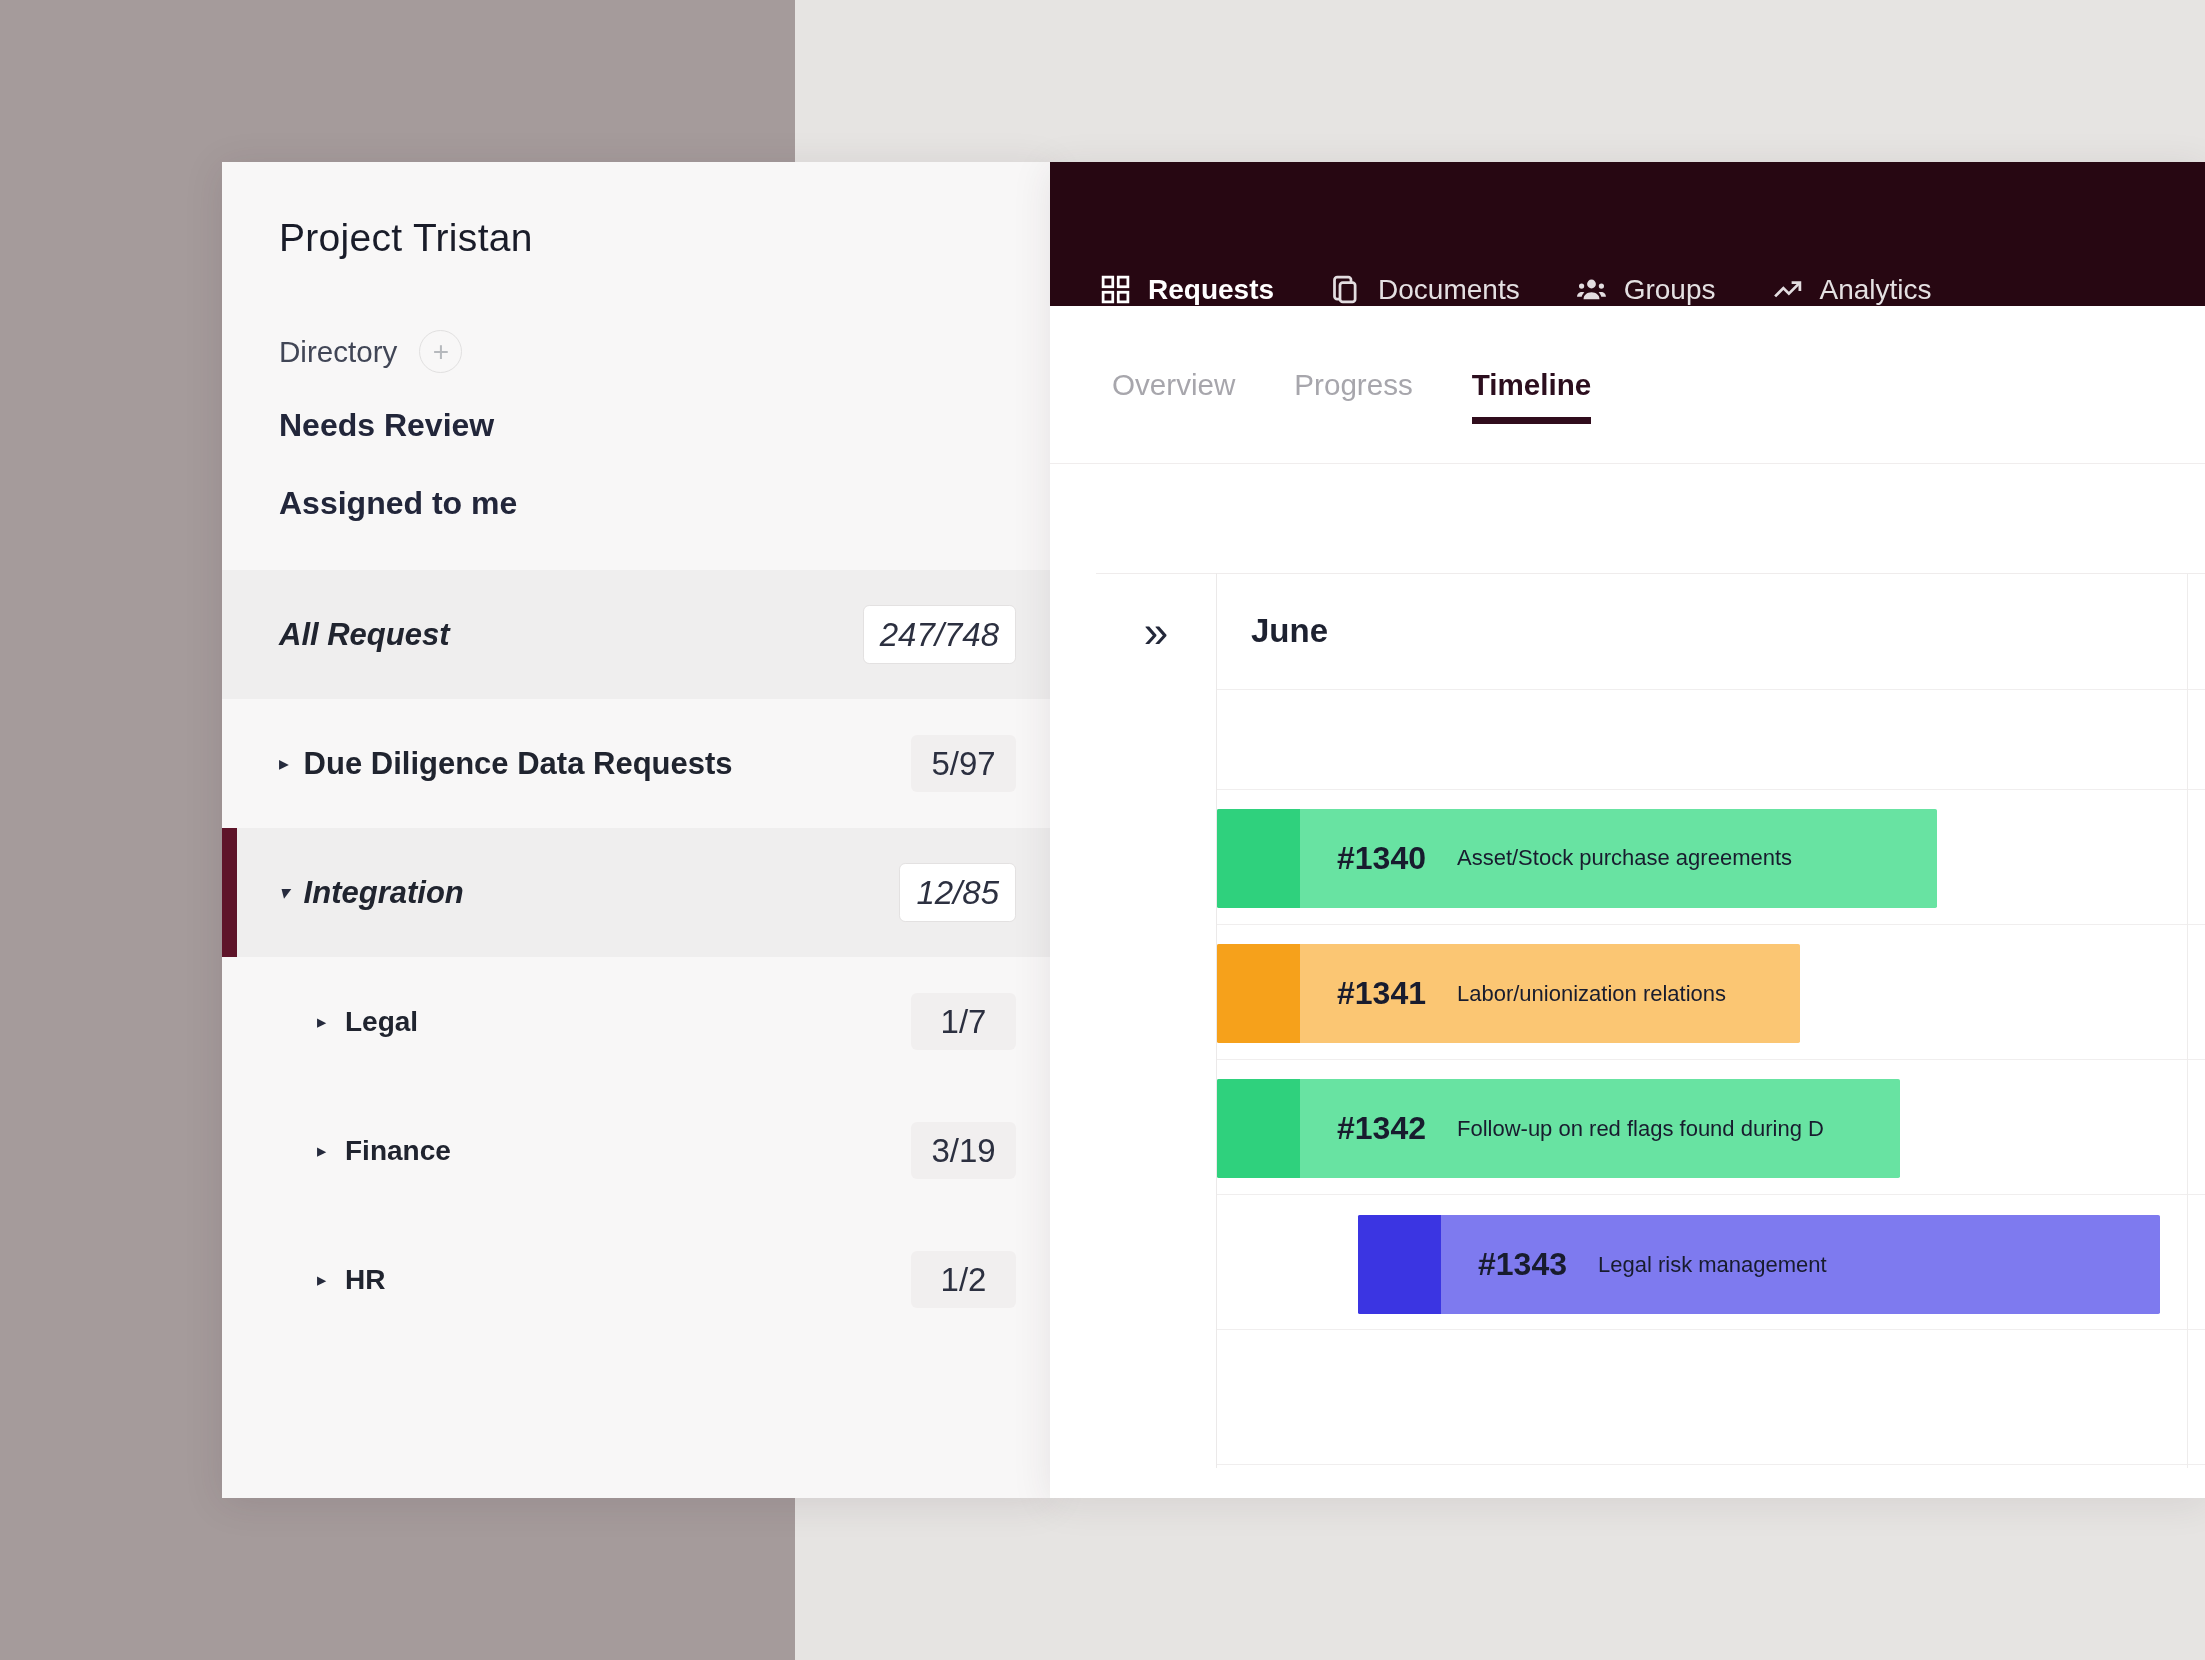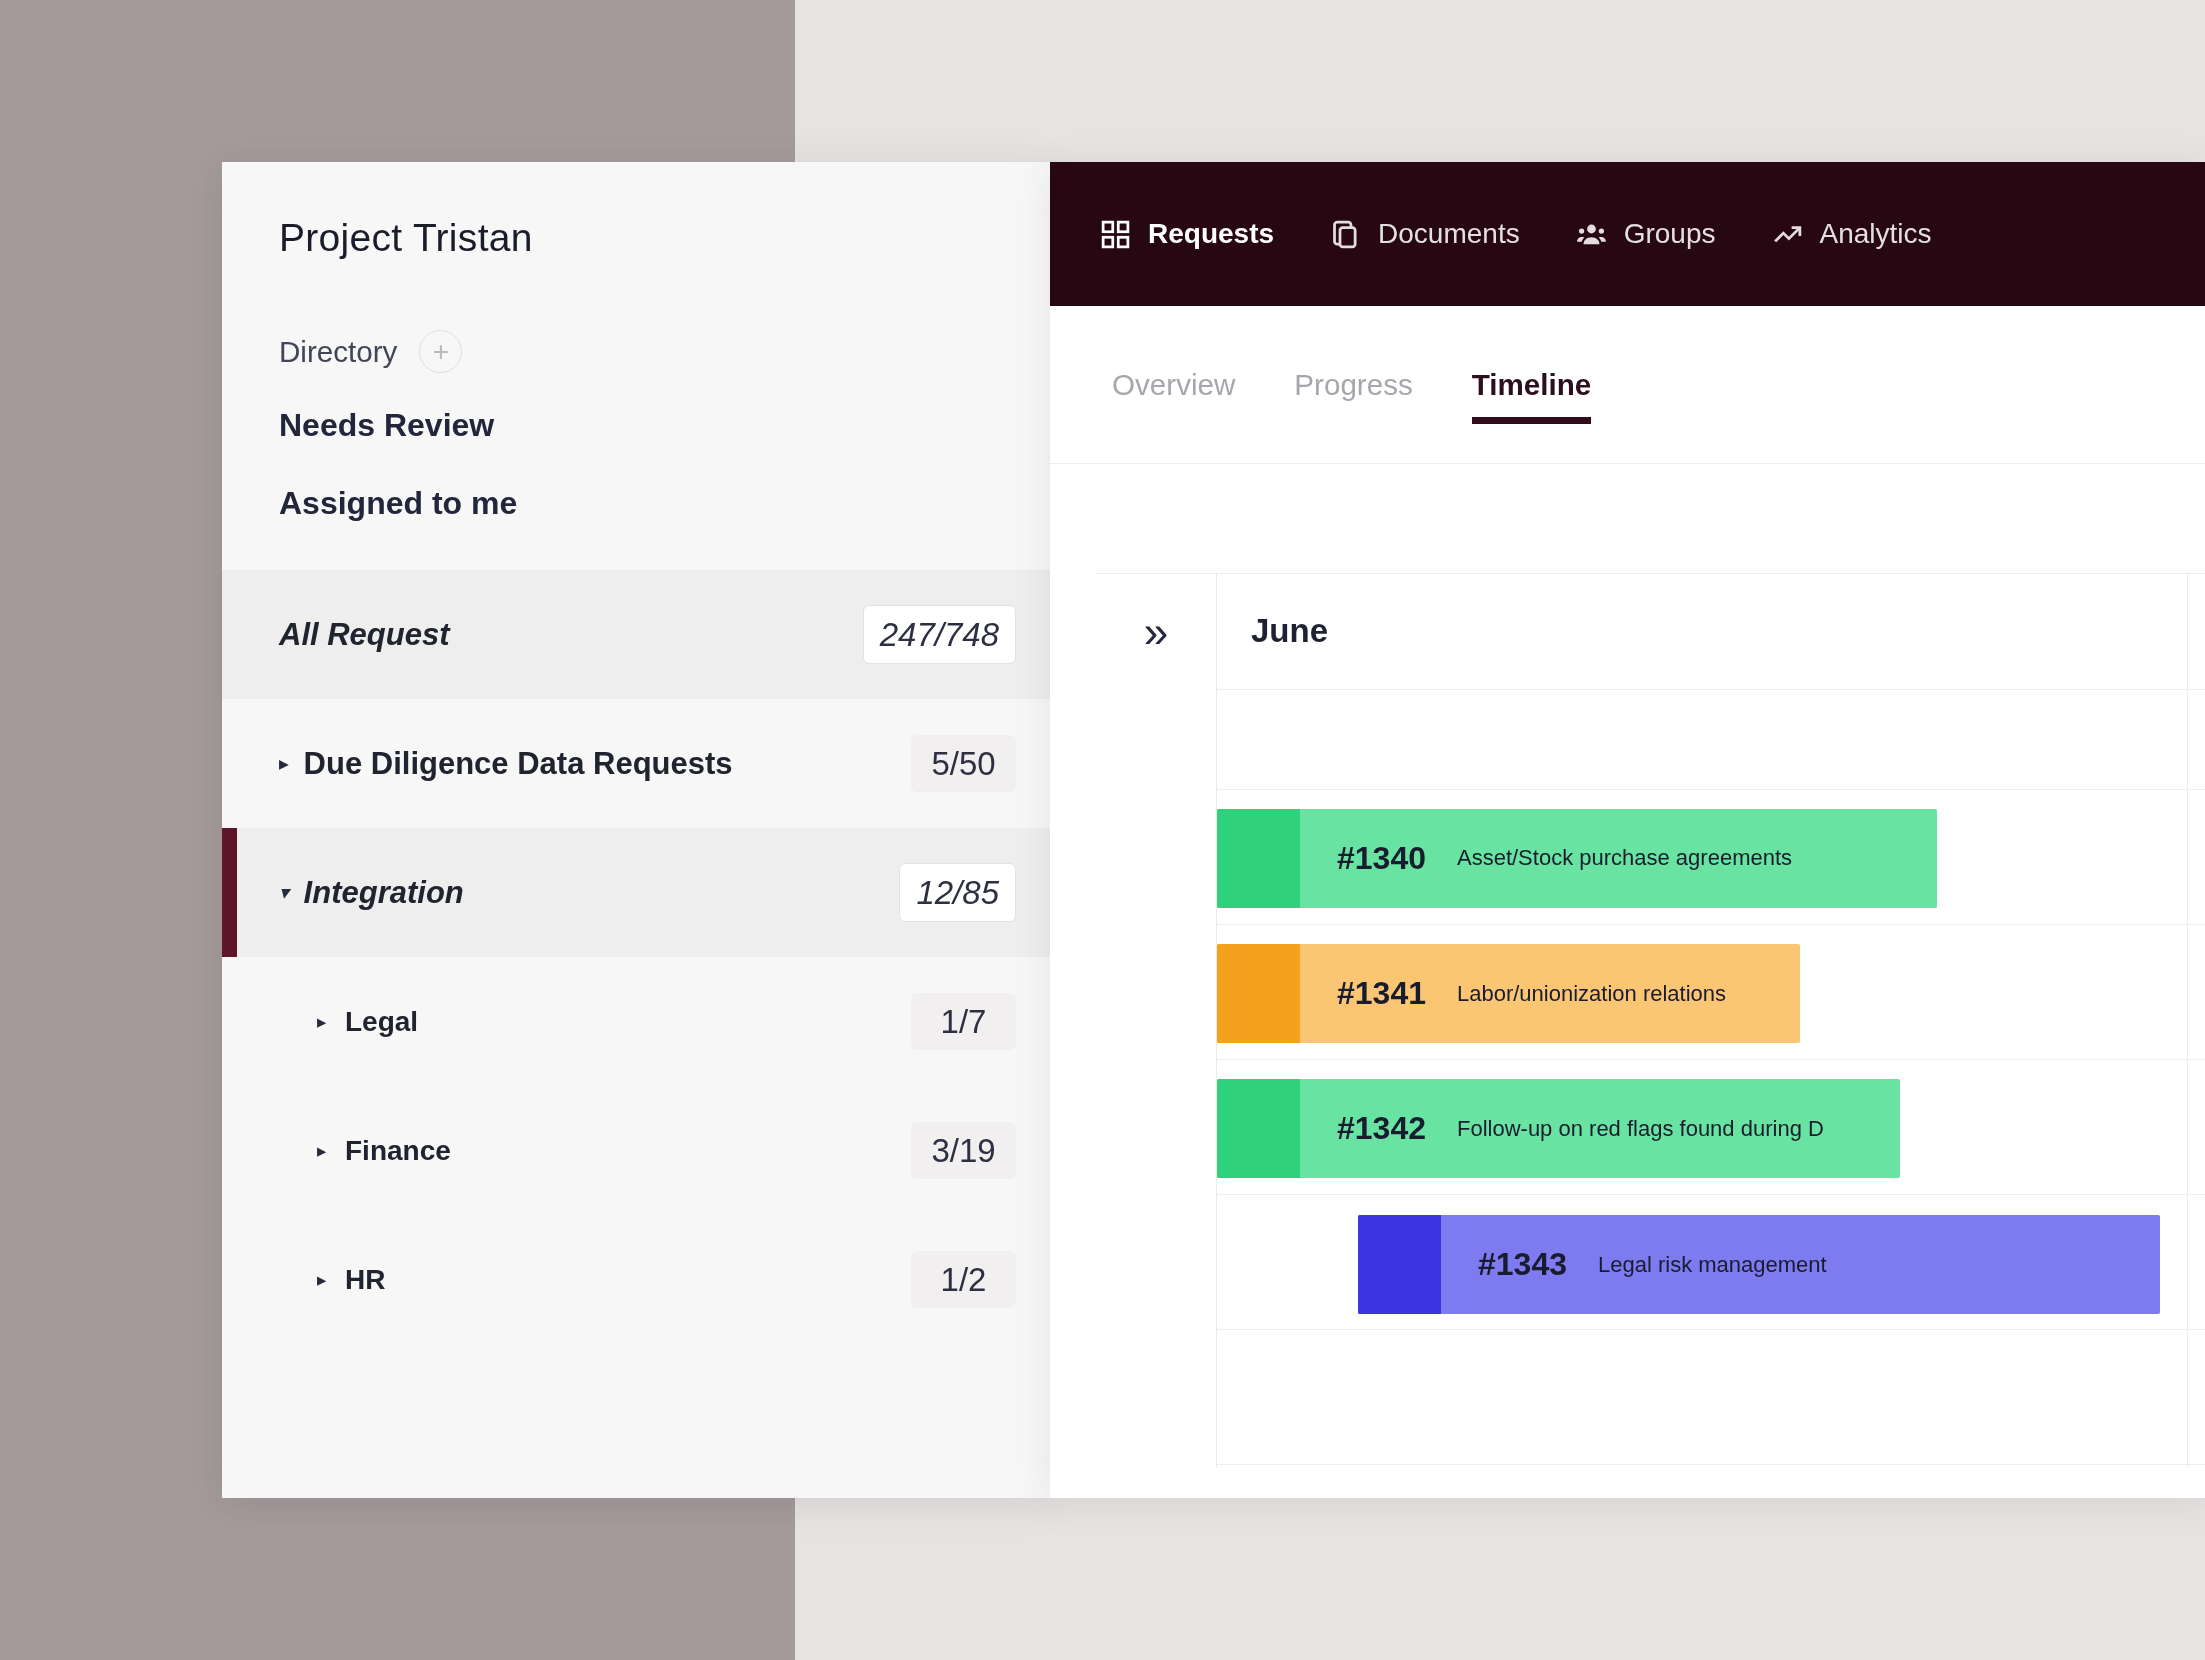--- a/index.html
+++ b/index.html
@@ -40,21 +40,21 @@
   .badge {
     margin-left:auto; margin-right:34px; min-width:105px; text-align:center;
     padding:9.9px 16px; border-radius:6.2px; background:#f1efef;
     font-size:33px; font-weight:500; color:#2c3040;
   }
   .badge.bordered { background:#ffffff; border:1.2px solid #e3e1e1; }
 
   
   .main { position:absolute; left:1050px; top:162px; width:1156px; height:1336px; background:#ffffff; box-shadow:0 4.9px 37px rgba(60,35,48,.10); }
 
-  .topbar { position:absolute; left:0; top:0; width:100%; height:144px; background:#270712; display:flex; align-items:center; gap:55px; padding-left:49px; }
+  .topbar { position:absolute; left:0; top:0; width:100%; height:144px; background:#270712; display:flex; align-items:flex-end; gap:55px; padding-left:49px; }
   .nav-item { display:flex; align-items:center; gap:16px; font-size:28px; font-weight:500; color:rgba(255,255,255,.88); cursor:pointer; }
   .nav-item.active { font-weight:700; color:#ffffff; }
   .nav-item svg { width:33px; height:33px; display:block; }
 
   .content { position:absolute; left:0; top:144px; width:100%; height:1192px; background:#fff; overflow:hidden; }
 
   .tabs { position:absolute; left:0; top:0; width:100%; height:158px; border-bottom:1.2px solid #f0eded; display:flex; align-items:center; gap:59px; padding-left:62px; }
   .tab { position:relative; font-size:29.6px; color:#a7a6ac; cursor:pointer; }
   .tab.active { color:#2c0e1e; font-weight:600; }
   .tab.active::after { content:""; position:absolute; left:0; right:0; bottom:-22px; height:6.2px; background:#300c1c; }
@@ -105,21 +105,21 @@
 
   <div class="request-list">
       <div class="srow shaded">
 
       <span class="srow-label">All Request</span>
       <span class="badge bordered">247/748</span>
     </div>
       <div class="srow">
       <span class="caret">▸</span>
       <span class="srow-label">Due Diligence Data Requests</span>
-      <span class="badge">5/50</span>
+      <span class="badge">5/97</span>
     </div>
       <div class="srow shaded selected">
       <span class="caret">▾</span>
       <span class="srow-label">Integration</span>
       <span class="badge bordered">12/85</span>
     </div>
       <div class="srow sub">
       <span class="caret">▸</span>
       <span class="srow-label">Legal</span>
       <span class="badge">1/7</span>

